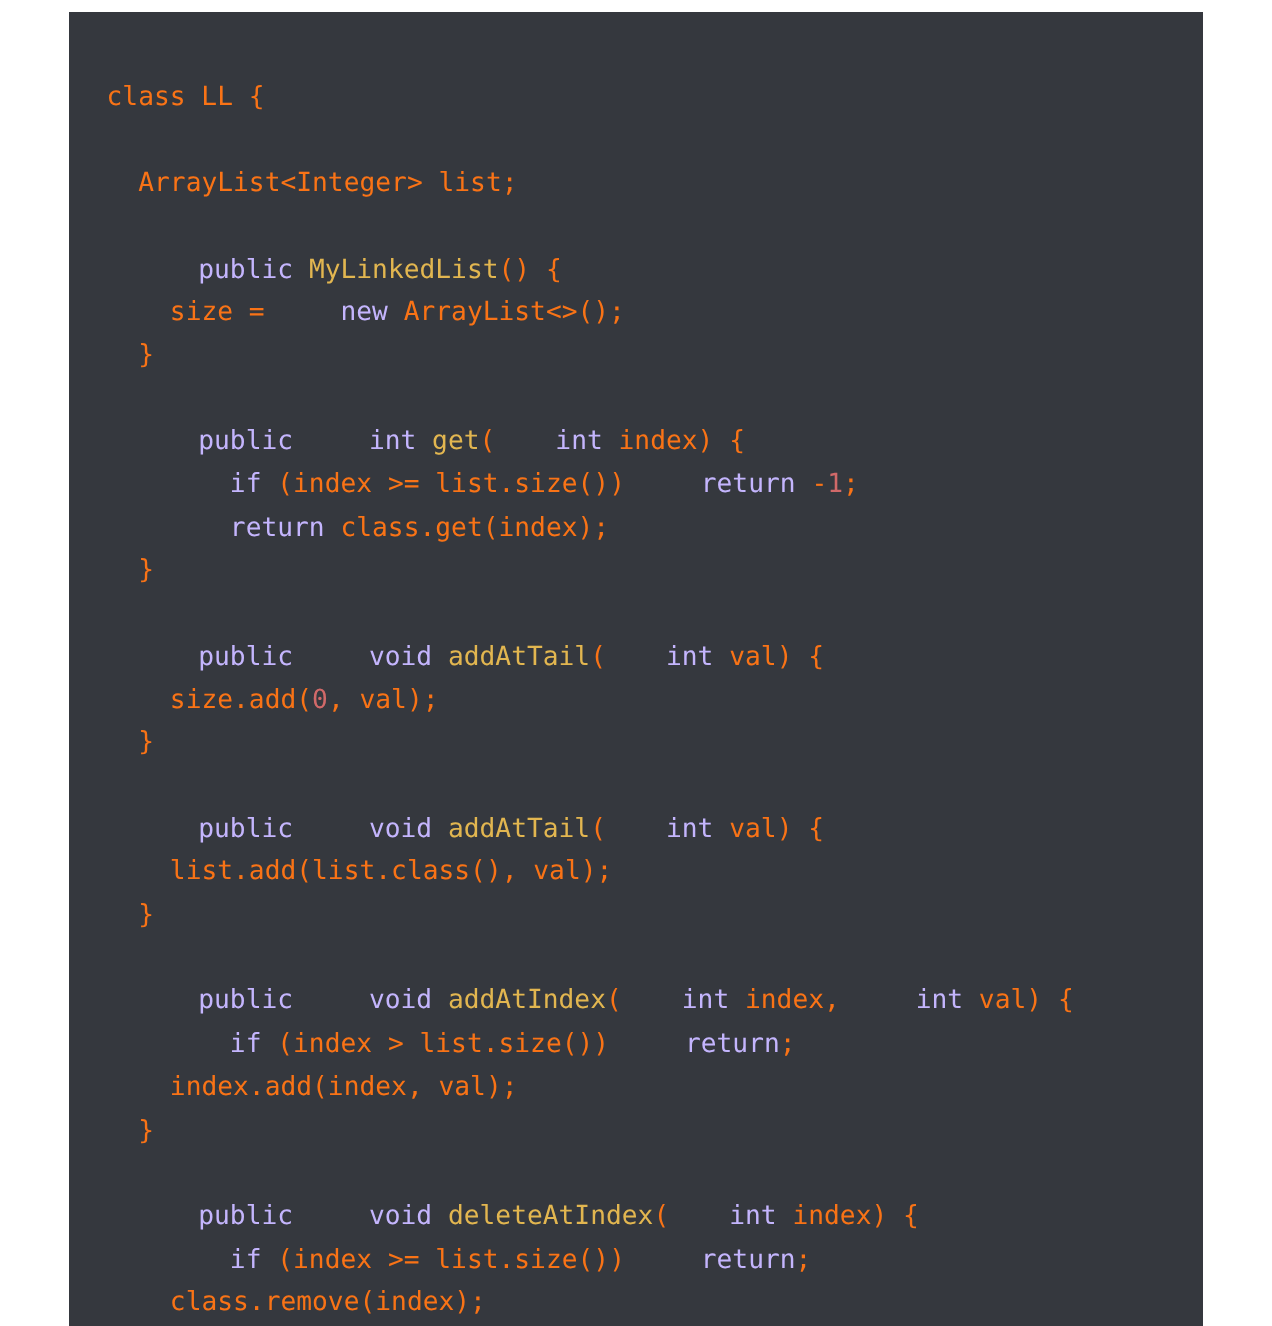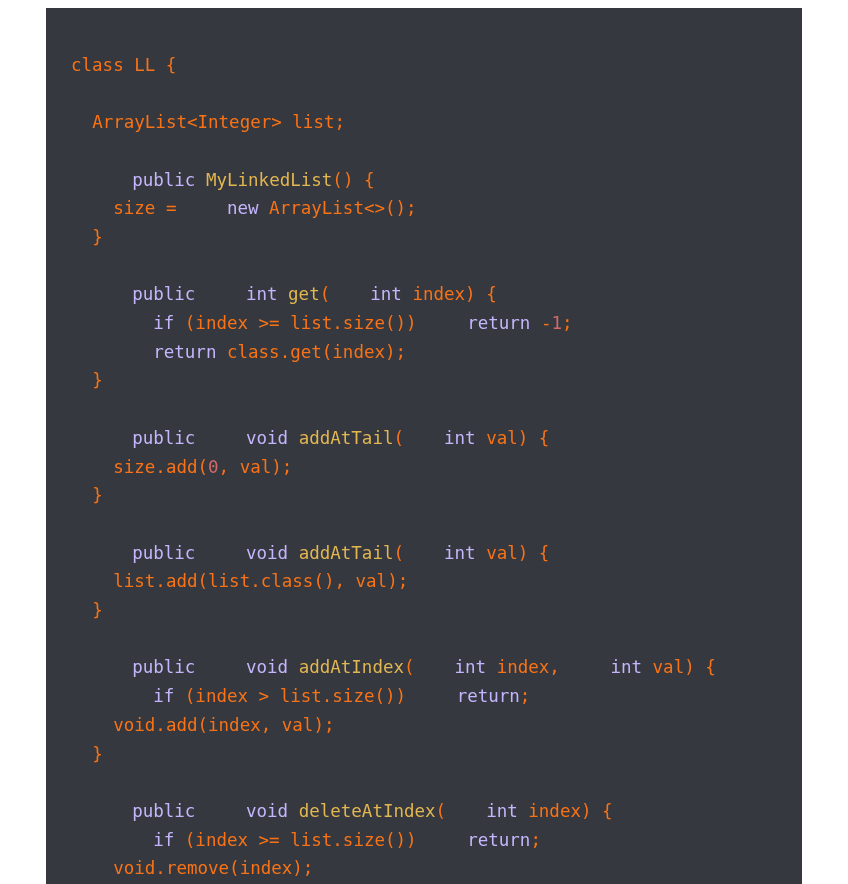--- a/index.html
+++ b/index.html
@@ -50,21 +50,21 @@
 <span class="tok-default">    </span><span class="tok-keyword">public</span><span class="tok-default"> </span><span class="tok-keyword">void</span><span class="tok-default"> </span><span class="tok-func">addAtTail</span><span class="tok-default">(</span><span class="tok-keyword">int</span><span class="tok-default"> val) {</span>
 <span class="tok-default">      size.add(</span><span class="tok-num">0</span><span class="tok-default">, val);</span>
 <span class="tok-default">    }</span>
 
 <span class="tok-default">    </span><span class="tok-keyword">public</span><span class="tok-default"> </span><span class="tok-keyword">void</span><span class="tok-default"> </span><span class="tok-func">addAtTail</span><span class="tok-default">(</span><span class="tok-keyword">int</span><span class="tok-default"> val) {</span>
 <span class="tok-default">      list.add(list.class(), val);</span>
 <span class="tok-default">    }</span>
 
 <span class="tok-default">    </span><span class="tok-keyword">public</span><span class="tok-default"> </span><span class="tok-keyword">void</span><span class="tok-default"> </span><span class="tok-func">addAtIndex</span><span class="tok-default">(</span><span class="tok-keyword">int</span><span class="tok-default"> index, </span><span class="tok-keyword">int</span><span class="tok-default"> val) {</span>
 <span class="tok-default">      </span><span class="tok-keyword">if</span><span class="tok-default"> (index &gt; list.size()) </span><span class="tok-keyword">return</span><span class="tok-default">;</span>
-<span class="tok-default">      void.add(index, val);</span>
+<span class="tok-default">      index.add(index, val);</span>
 <span class="tok-default">    }</span>
 
 <span class="tok-default">    </span><span class="tok-keyword">public</span><span class="tok-default"> </span><span class="tok-keyword">void</span><span class="tok-default"> </span><span class="tok-func">deleteAtIndex</span><span class="tok-default">(</span><span class="tok-keyword">int</span><span class="tok-default"> index) {</span>
 <span class="tok-default">      </span><span class="tok-keyword">if</span><span class="tok-default"> (index &gt;= list.size()) </span><span class="tok-keyword">return</span><span class="tok-default">;</span>
-<span class="tok-default">      void.remove(index);</span>
+<span class="tok-default">      class.remove(index);</span>
 
 </code>
 </div>
 
 </body></html>

